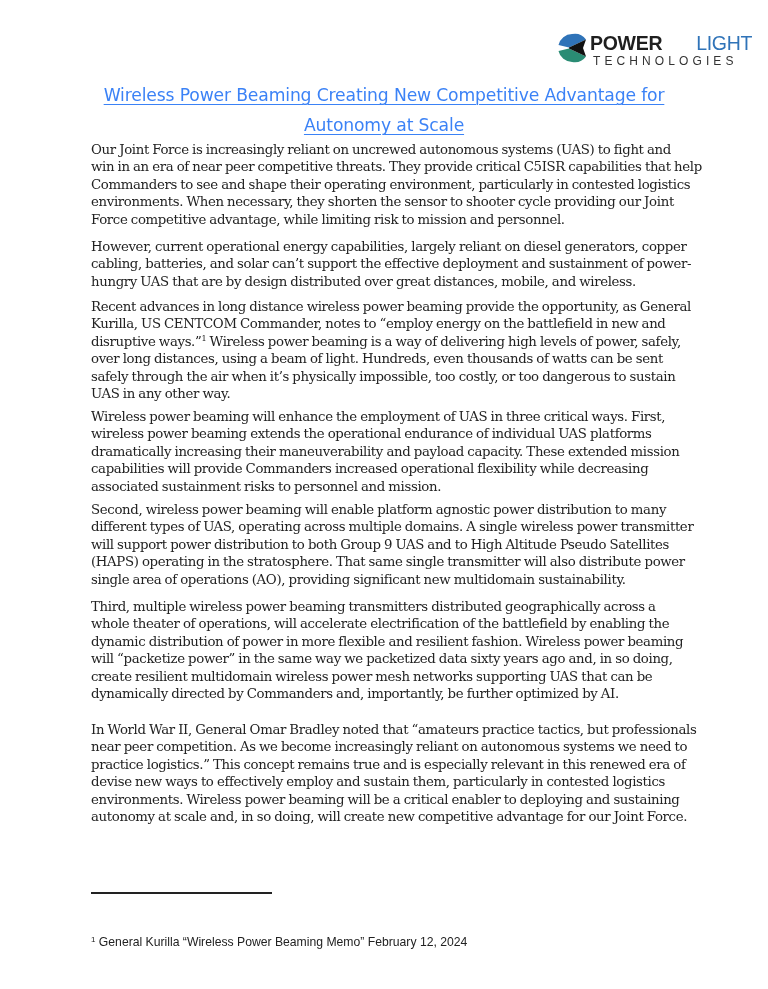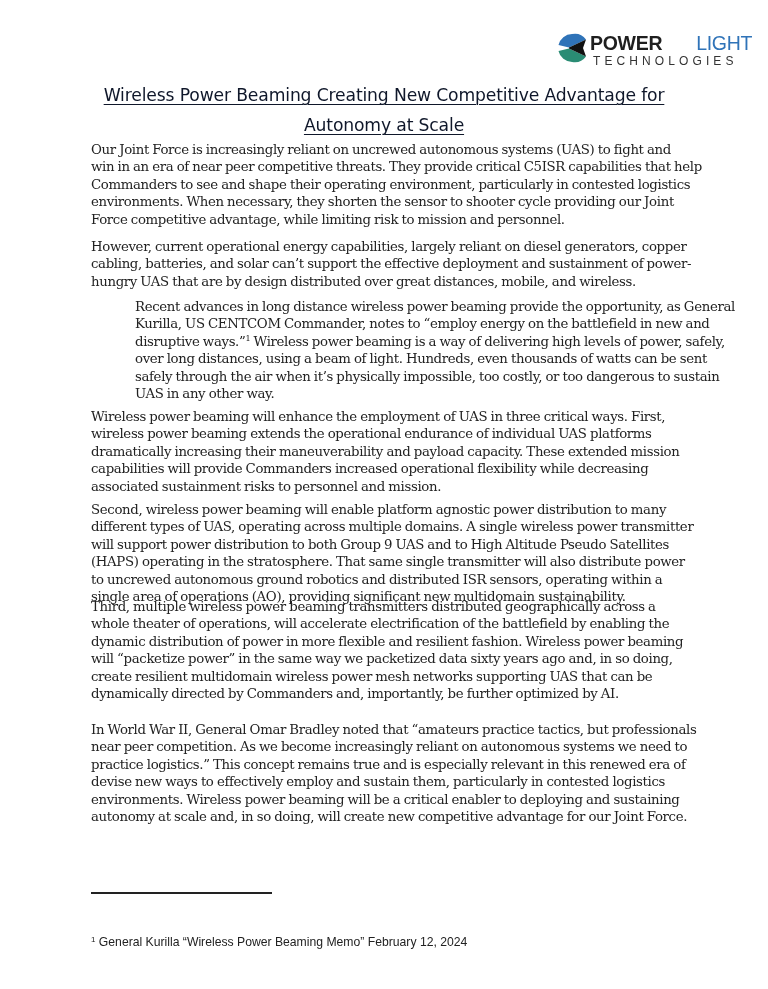--- a/index.html
+++ b/index.html
@@ -3,21 +3,21 @@
 <meta charset="utf-8">
 <style>
   html, body { margin:0; padding:0; background:#ffffff; }
   body { width:768px; height:989px; position:relative; overflow:hidden; }
   .logo { position:absolute; left:557px; top:32px; width:160px; height:32px; }
   .logo-mark { position:absolute; left:0; top:1px; width:30px; height:30px; }
   .logo-word { position:absolute; left:33px; top:0px; font-family:"Liberation Sans", sans-serif; font-weight:bold; font-size:19.5px; letter-spacing:-0.3px; line-height:22px; white-space:nowrap; }
   .logo-word .p1 { color:#1f1f1f; }
   .logo-word .p2 { color:#2f73b8; font-weight:normal;margin-left:34px; }
   .logo-sub { position:absolute; left:36px; top:22px; font-family:"Liberation Sans", sans-serif; font-size:12px; letter-spacing:4.1px; color:#333; white-space:nowrap; }
-  .title { position:absolute; left:60px; width:648px; top:80px; text-align:center; font-family:"DejaVu Sans", sans-serif; font-size:17.2px; line-height:30px; color:#0f172a; text-decoration:underline; text-underline-offset:3px; text-decoration-thickness:1px; letter-spacing:-0.15px; }
+  .title { position:absolute; left:60px; width:648px; top:80px; text-align:center; font-family:"DejaVu Sans", sans-serif; font-size:17.2px; line-height:30px; color:#3b82f6; text-decoration:underline; text-underline-offset:3px; text-decoration-thickness:1px; letter-spacing:-0.15px; }
   .title span { display:block; }
   .body { position:absolute; left:91px; width:600px; font-family:"DejaVu Serif", serif; font-size:13.3px; line-height:17.4px; color:#222; letter-spacing:-0.35px; word-spacing:-0.5px; }
   .para { position:absolute; left:0; width:600px; white-space:nowrap; }
   .para .ln { display:block; height:17.4px; }
   sup.fn { font-size:8px; vertical-align:5px; line-height:0; }
   .fn-rule { position:absolute; left:91px; top:892px; width:181px; height:1.5px; background:#222; }
   .footnote { position:absolute; left:91px; top:935px; font-family:"Liberation Sans", sans-serif; font-size:12.2px; color:#222; white-space:nowrap; }
   .footnote sup { font-size:8px; vertical-align:4px; line-height:0; }
 </style>
 </head>
@@ -47,21 +47,21 @@
     <span class="ln">environments. When necessary, they shorten the sensor to shooter cycle providing our Joint</span>
     <span class="ln">Force competitive advantage, while limiting risk to mission and personnel.</span>
   </div>
 
   <div class="para" style="top:238px;">
     <span class="ln">However, current operational energy capabilities, largely reliant on diesel generators, copper</span>
     <span class="ln">cabling, batteries, and solar can’t support the effective deployment and sustainment of power-</span>
     <span class="ln">hungry UAS that are by design distributed over great distances, mobile, and wireless.</span>
   </div>
 
-  <div class="para" style="top:298px;margin-left:44px;">
+  <div class="para" style="top:298px;">
     <span class="ln">Recent advances in long distance wireless power beaming provide the opportunity, as General</span>
     <span class="ln">Kurilla, US CENTCOM Commander, notes to “employ energy on the battlefield in new and</span>
     <span class="ln"><span>disruptive ways.”</span><sup class="fn">1</sup><span> Wireless power beaming is a way of delivering high levels of power, safely,</span></span>
     <span class="ln">over long distances, using a beam of light. Hundreds, even thousands of watts can be sent</span>
     <span class="ln">safely through the air when it’s physically impossible, too costly, or too dangerous to sustain</span>
     <span class="ln">UAS in any other way.</span>
   </div>
 
   <div class="para" style="top:408px;">
     <span class="ln">Wireless power beaming will enhance the employment of UAS in three critical ways. First,</span>
@@ -69,21 +69,20 @@
     <span class="ln">dramatically increasing their maneuverability and payload capacity. These extended mission</span>
     <span class="ln">capabilities will provide Commanders increased operational flexibility while decreasing</span>
     <span class="ln">associated sustainment risks to personnel and mission.</span>
   </div>
 
   <div class="para" style="top:501px;">
     <span class="ln">Second, wireless power beaming will enable platform agnostic power distribution to many</span>
     <span class="ln">different types of UAS, operating across multiple domains. A single wireless power transmitter</span>
     <span class="ln">will support power distribution to both Group 9 UAS and to High Altitude Pseudo Satellites</span>
     <span class="ln">(HAPS) operating in the stratosphere. That same single transmitter will also distribute power</span>
-    <span class="ln">to uncrewed autonomous ground robotics and distributed ISR sensors, operating within a</span>
     <span class="ln">single area of operations (AO), providing significant new multidomain sustainability.</span>
   </div>
 
   <div class="para" style="top:598px;">
     <span class="ln">Third, multiple wireless power beaming transmitters distributed geographically across a</span>
     <span class="ln">whole theater of operations, will accelerate electrification of the battlefield by enabling the</span>
     <span class="ln">dynamic distribution of power in more flexible and resilient fashion. Wireless power beaming</span>
     <span class="ln">will “packetize power” in the same way we packetized data sixty years ago and, in so doing,</span>
     <span class="ln">create resilient multidomain wireless power mesh networks supporting UAS that can be</span>
     <span class="ln">dynamically directed by Commanders and, importantly, be further optimized by AI.</span>

